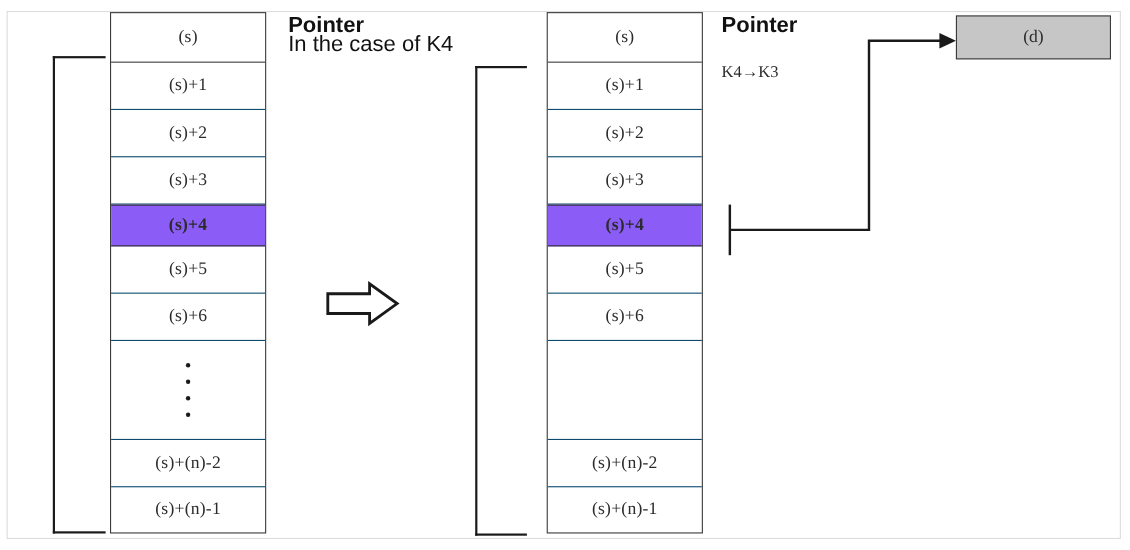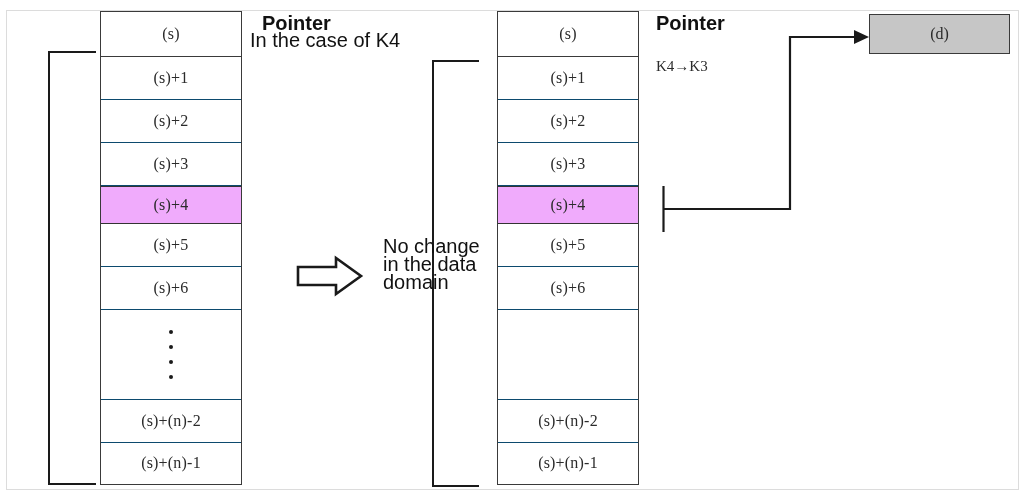--- a/index.html
+++ b/index.html
@@ -41,23 +41,24 @@
     align-items: center;
     justify-content: center;
     font-family: "Liberation Serif", serif;
     font-size: 16px;
     color: #2b2b2b;
     letter-spacing: .2px;
     white-space: nowrap;
   }
   .mem-row:last-child { border-bottom: none; }
   .mem-row.hl {
-    background: #f0abfc;
+    background: #8b5cf6;
     border-top: 1.6px solid #333;
     border-bottom: 1.6px solid #333;
+    font-weight: bold;
   }
   .mem-row.thick-b { border-bottom: 1.6px solid #3a3a3a; }
   .mem-row.dots {
     flex-direction: column;
     justify-content: center;
     gap: 11px;
   }
   .dot {
     width: 4px;
     height: 4px;
@@ -155,27 +156,24 @@
       </div>
       <div class="mem-row" style="height: 43px;">
         <span>(s)+(n)-2</span>
       </div>
       <div class="mem-row" style="height: 40px;">
         <span>(s)+(n)-1</span>
       </div>
     </div>
 
   <div class="lbl-sans" style="left:262px; top:14px; font-weight:600;">Pointer</div>
-  <div class="lbl-sans" style="left:250px; top:31px;">In the case of K4</div>
+  <div class="lbl-sans" style="left:262px; top:31px;">In the case of K4</div>
 
   <div class="bracket" style="left:432px; top:60px; width:47px; height:427px;"></div>
 
-  <div class="lbl-sans" style="left:383px; top:237px; width:104px;">No change
-in the data
-domain</div>
 
   <svg id="block-arrow" width="68" height="42" viewBox="0 0 68 42">
     <polygon points="2,12 40,12 40,3 65,21 40,39 40,30 2,30" fill="#ffffff" stroke="#1a1a1a" stroke-width="2.6" stroke-linejoin="miter"></polygon>
   </svg>
 
   <div class="mem-table" id="right-table" style="left:497px; top:11px; width:142px; height:474px;">
       <div class="mem-row thick-b" style="height: 45px;">
         <span>(s)</span>
       </div>
       <div class="mem-row" style="height: 43px;">

